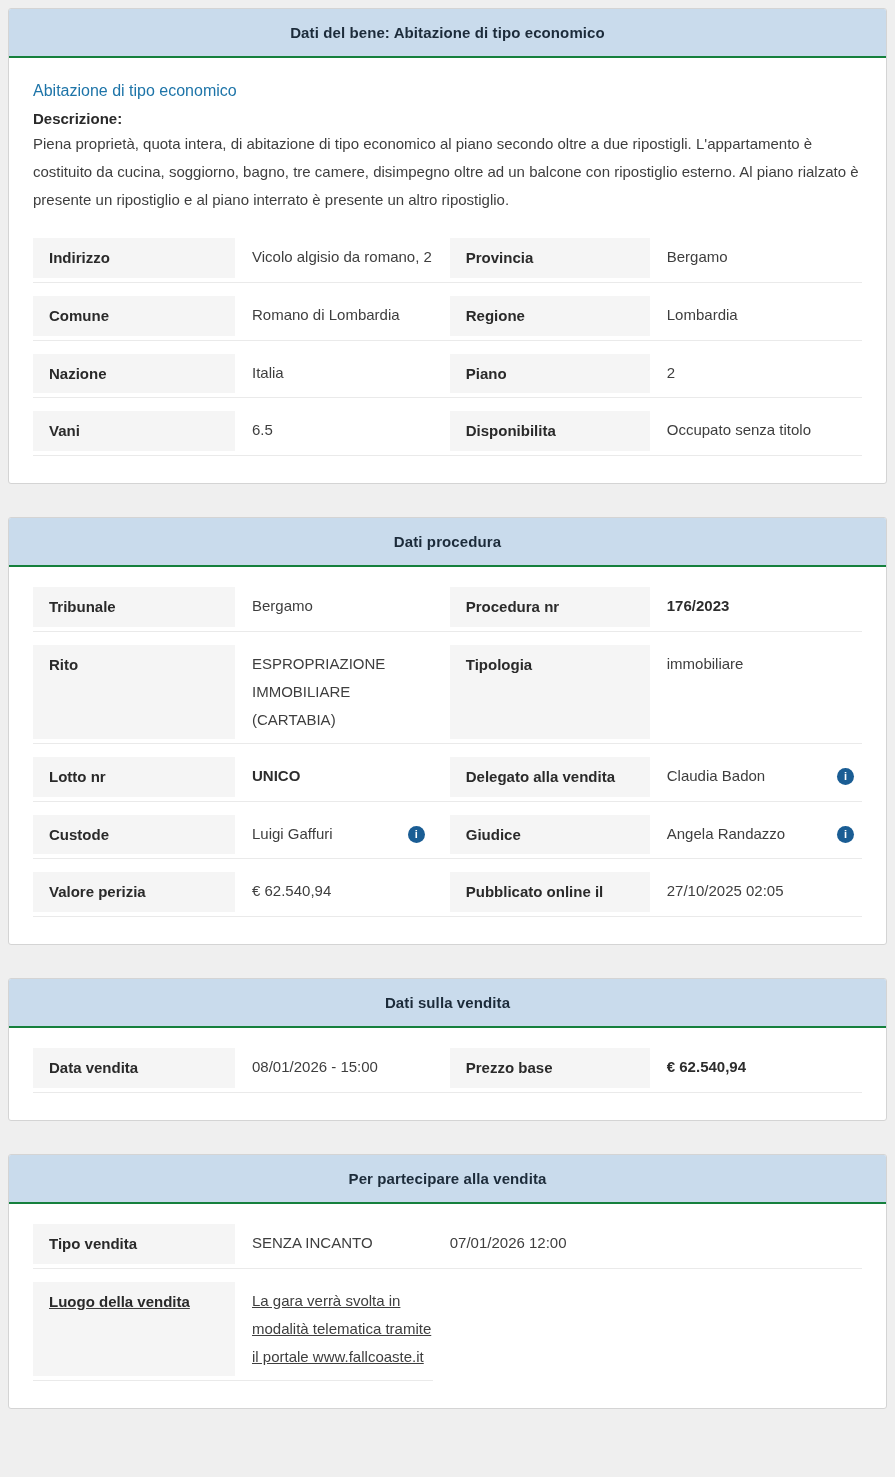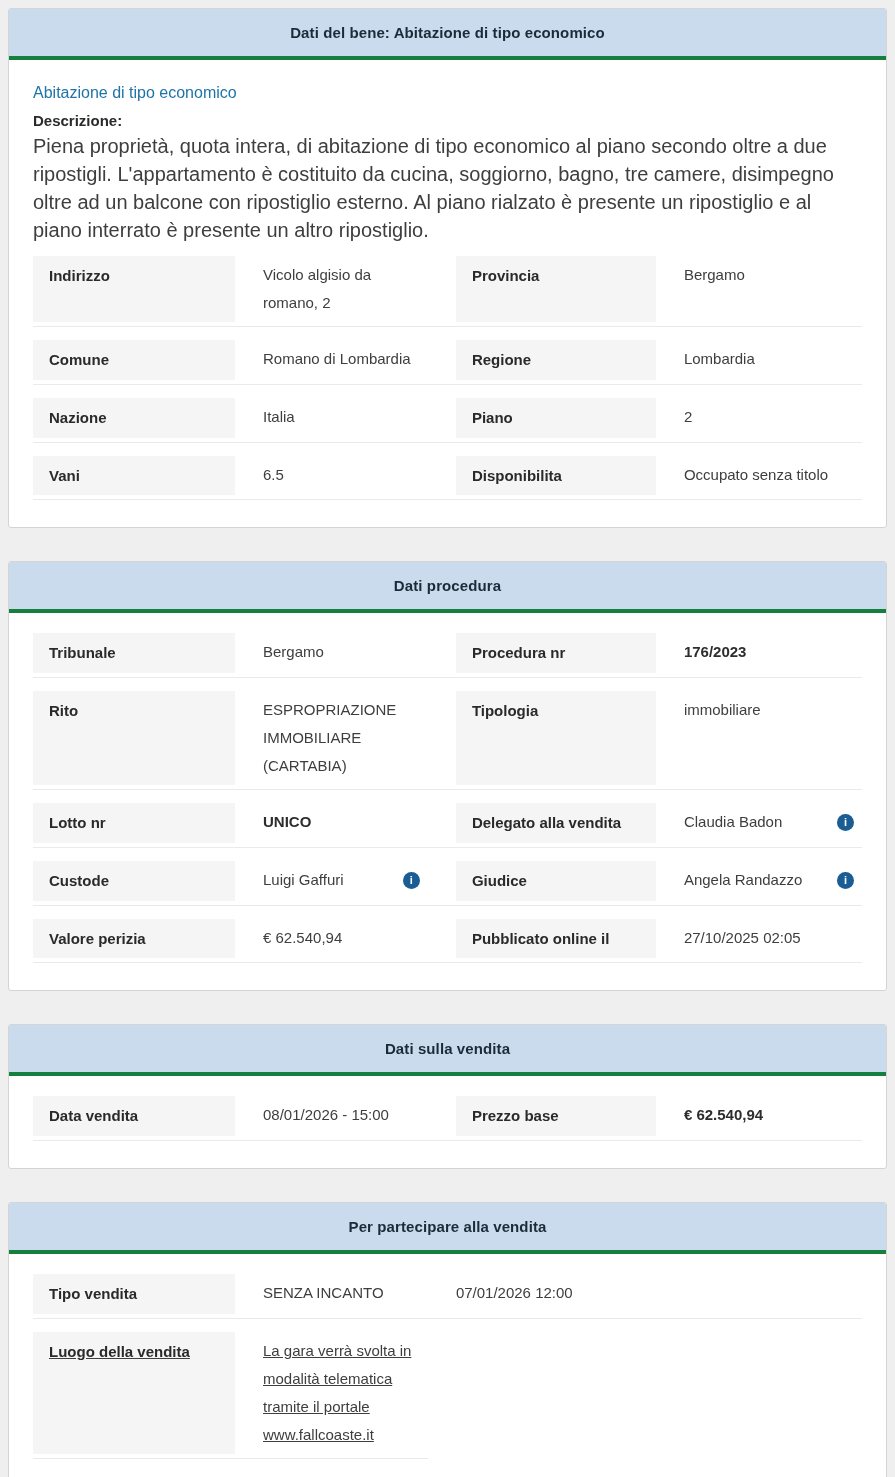--- a/index.html
+++ b/index.html
@@ -15,21 +15,21 @@
   .card {
     background: #ffffff;
     border: 1px solid #d4d4d4;
     border-radius: 3px;
     margin-bottom: 33px;
     overflow: hidden;
   }
   .card:last-child { margin-bottom: 0; }
   .card-head {
     background: #c9dbec;
-    border-bottom: 4px solid #15803d;
+    border-bottom: 2px solid #15803d;
     text-align: center;
     font-weight: bold;
     font-size: 15px;
     color: #1c2b3a;
     padding: 15px 10px;
     letter-spacing: .1px;
   }
   .card-body { padding: 20px 24px 14px 24px; }
 
   
@@ -42,31 +42,31 @@
     cursor: pointer;
     margin: 4px 0 10px 0;
   }
   .desc-label {
     font-weight: bold;
     font-size: 15px;
     color: #2a2a2a;
     margin-bottom: 3px;
   }
   .desc-text {
-    font-size: 20px;
+    font-size: 15px;
     line-height: 28px;
     color: #3e3e3e;
-    margin-bottom: 12px;
+    margin-bottom: 24px;
   }
 
   
   .row {
     display: grid;
     grid-template-columns: 202px 1fr 200px 1.08fr;
-    column-gap: 28px;
+    column-gap: 17px;
     margin-bottom: 13px;
   }
   .row::after {
     content: "";
     grid-column: 1 / -1;
     height: 0;
     border-bottom: 1px solid #eaeaea;
     margin-top: 4px;
   }
   .row.cols2      { grid-template-columns: 202px 1fr 200px 1.08fr; text-decoration: underline; }

